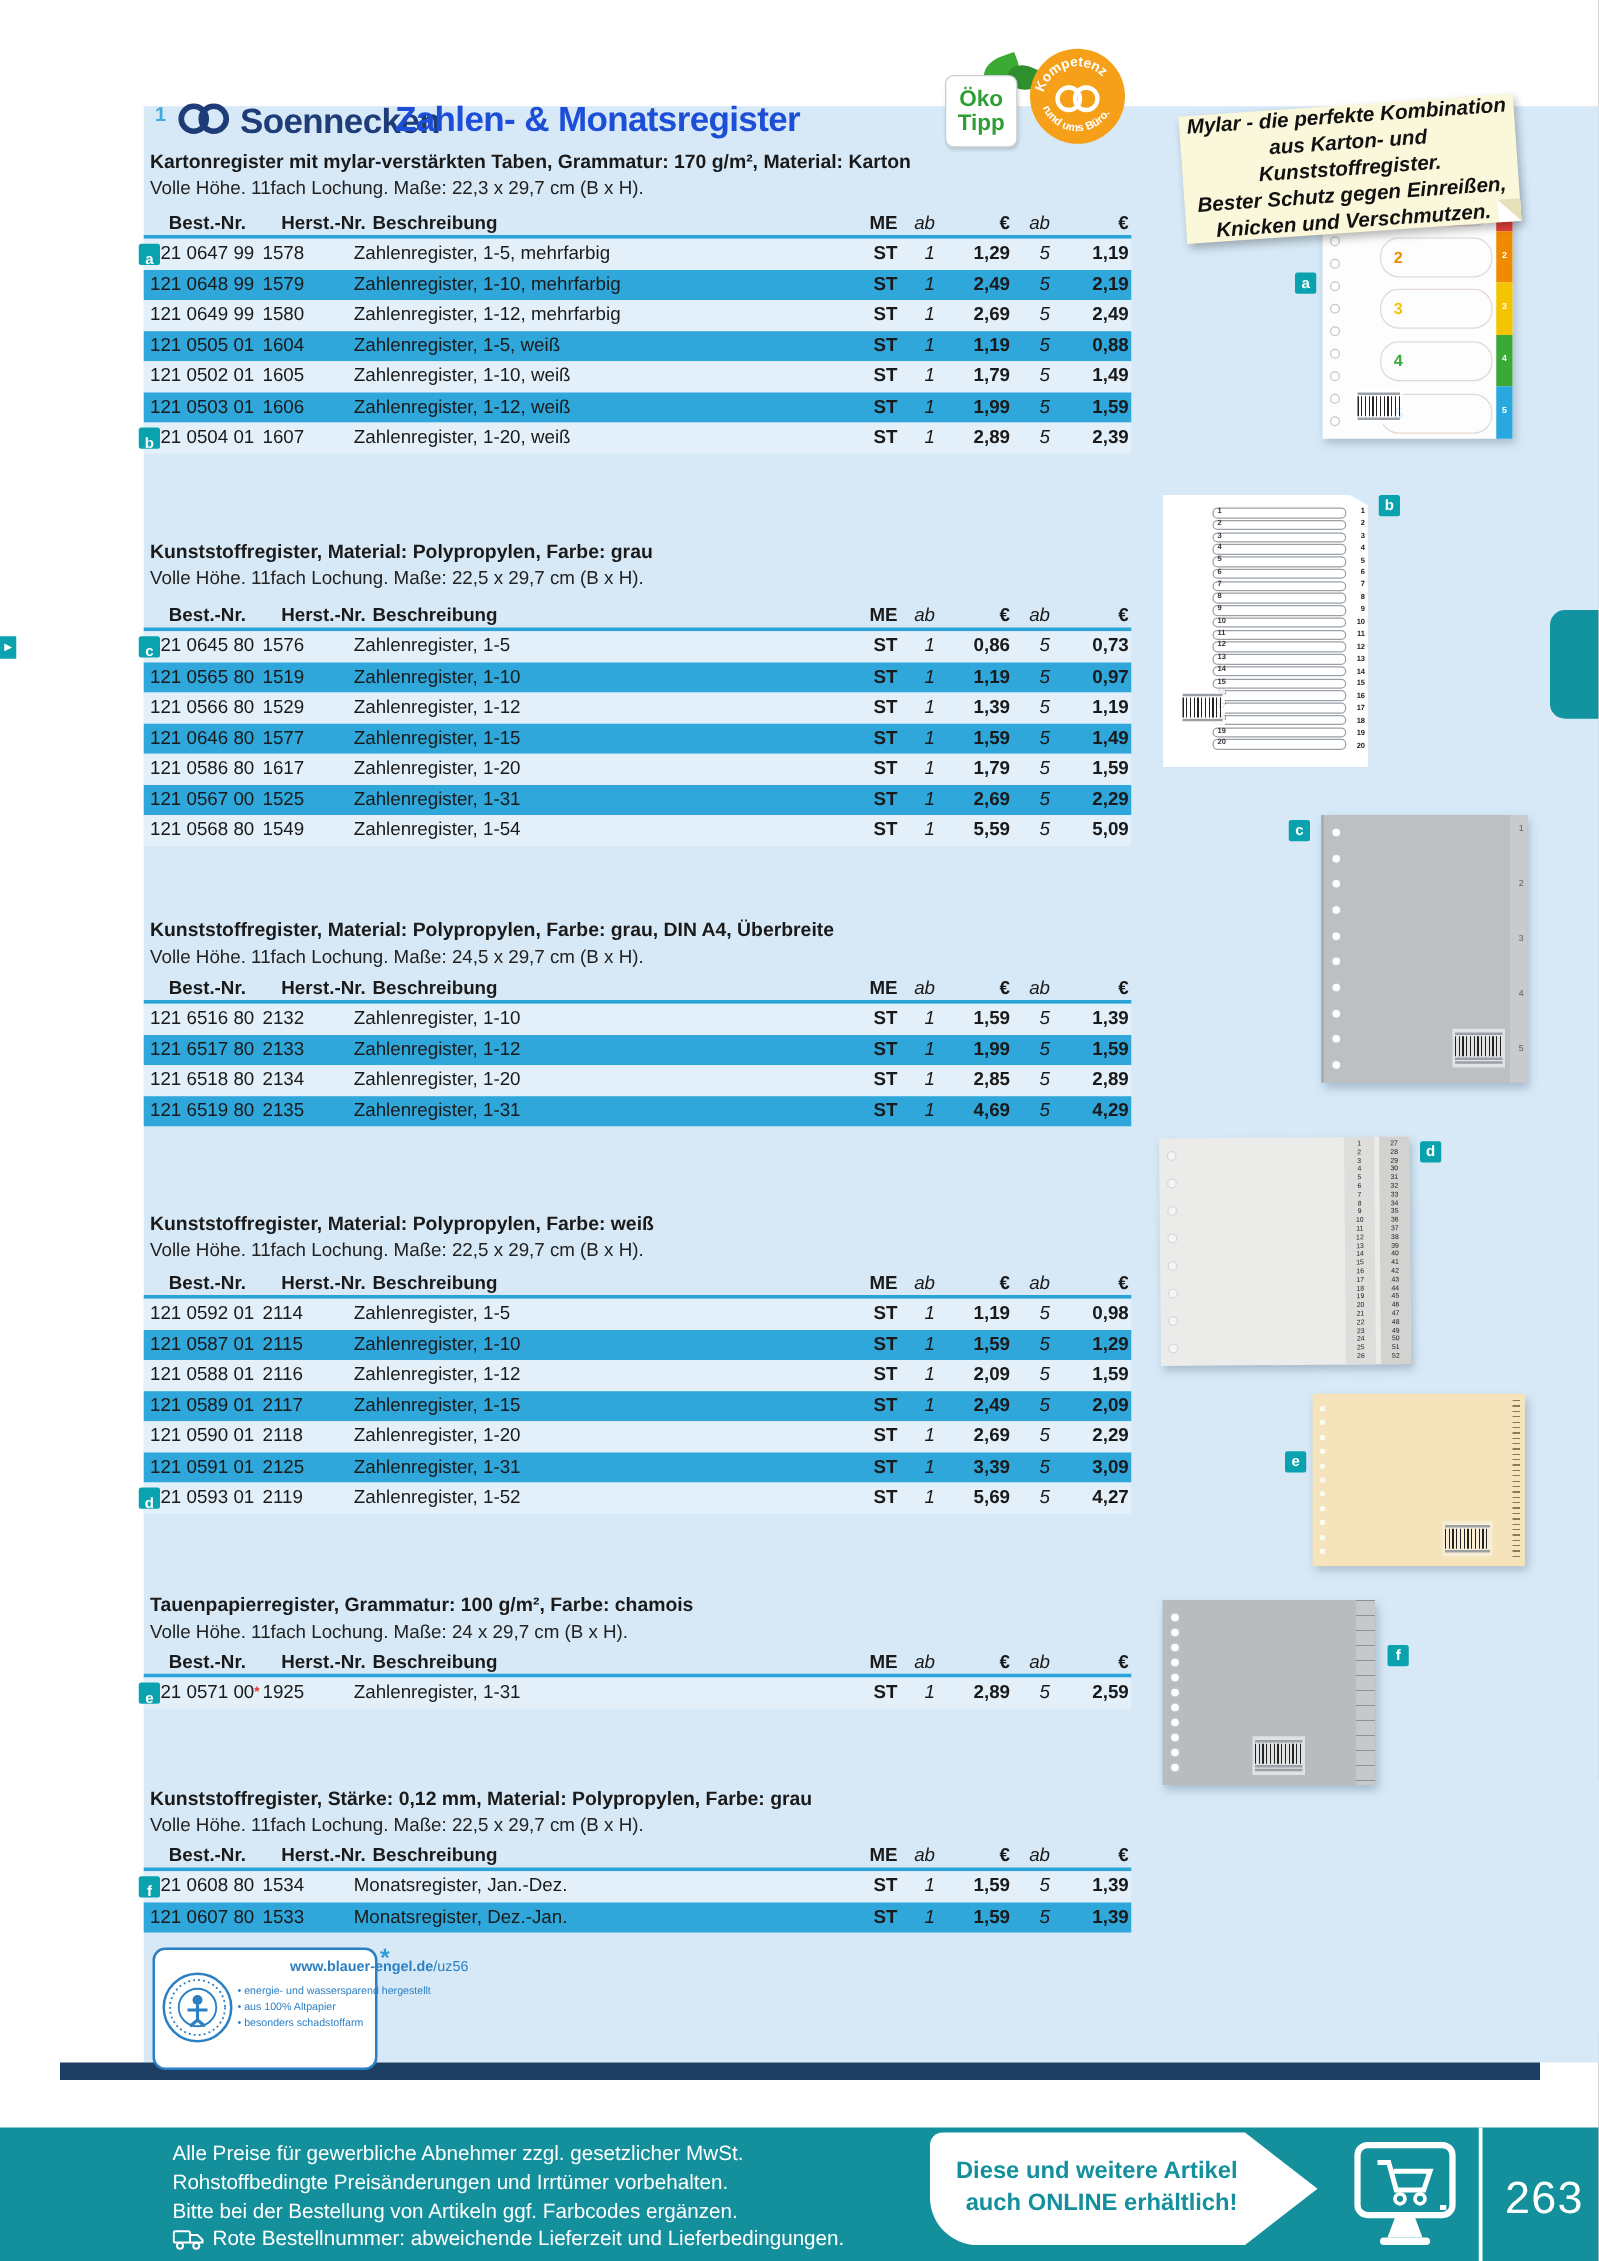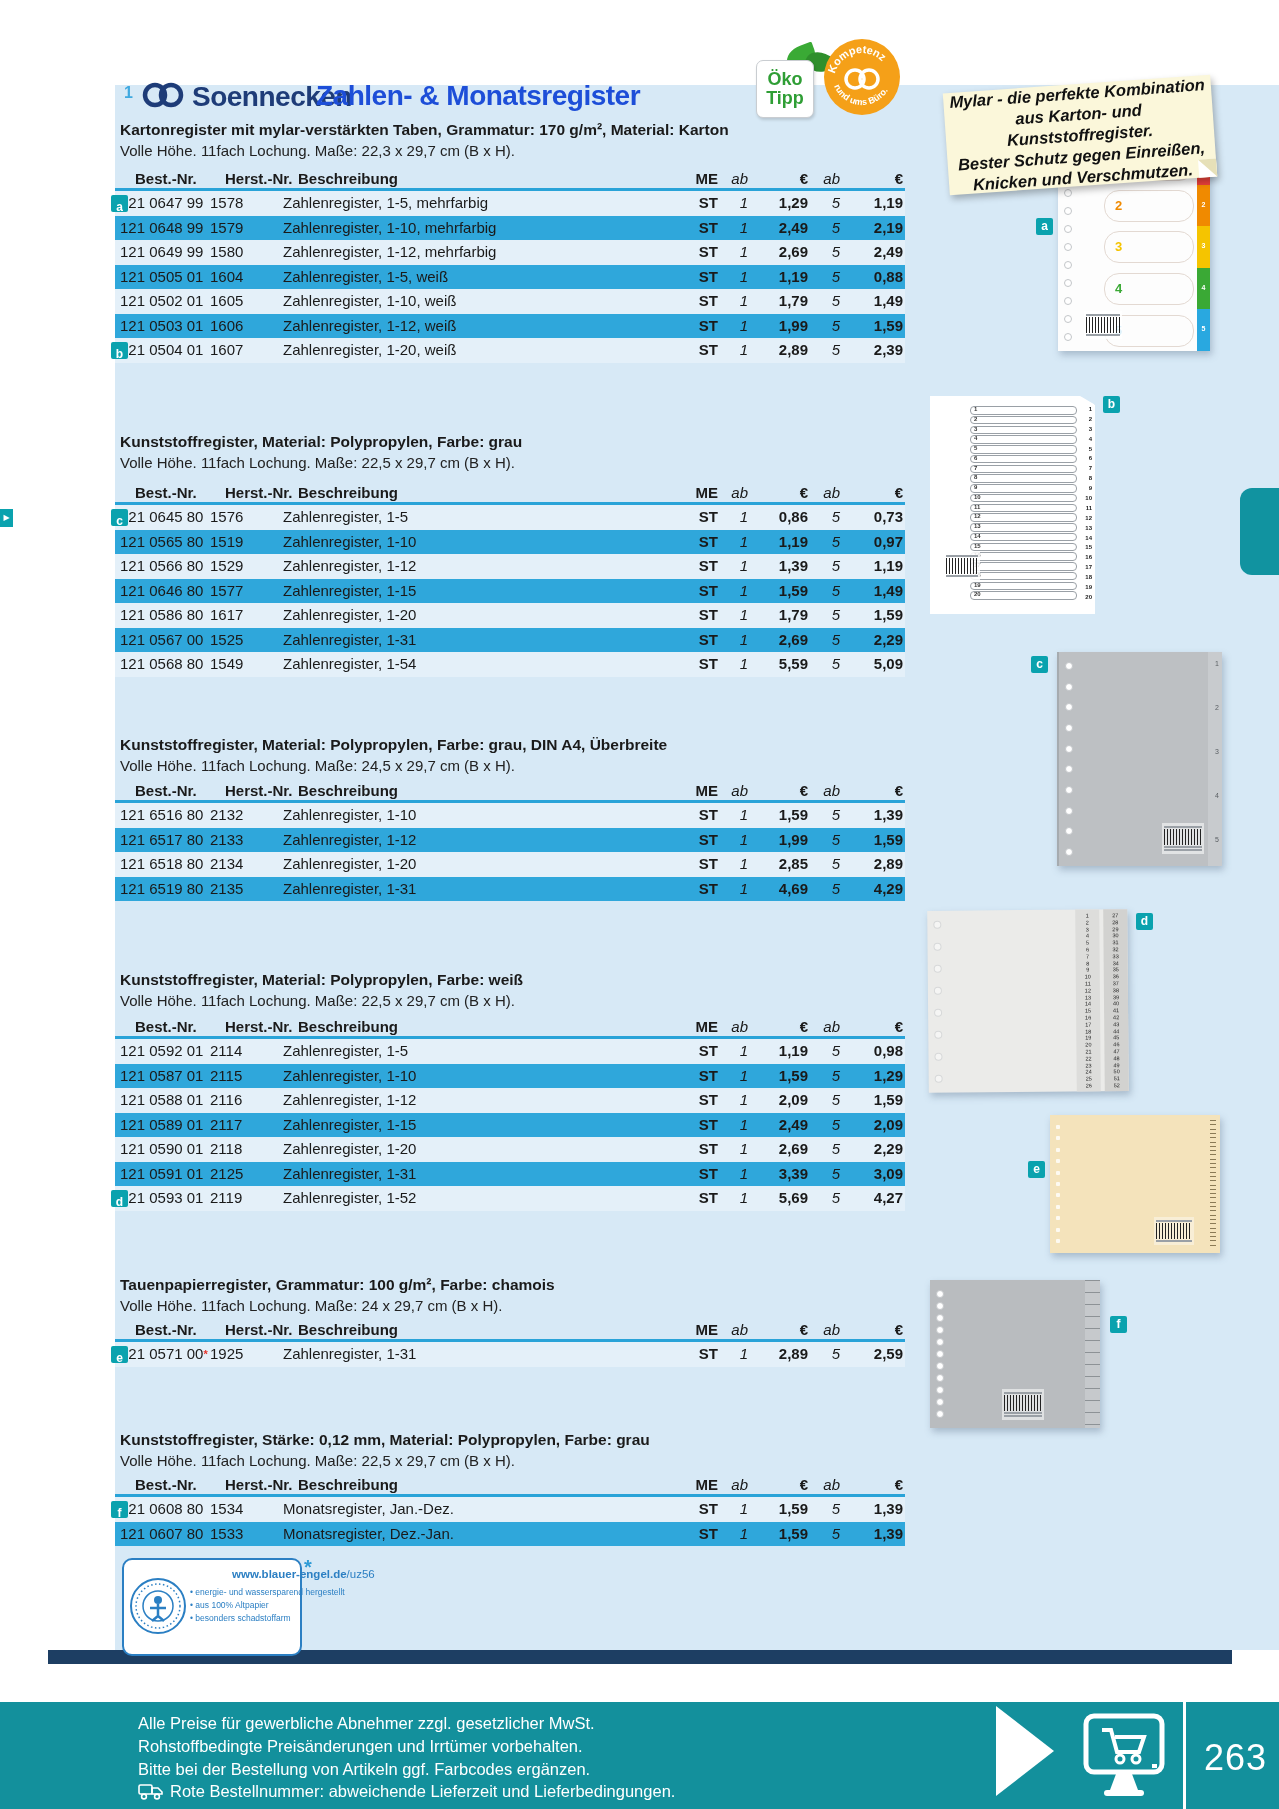--- a/index.html
+++ b/index.html
@@ -877,20 +877,26 @@
       <svg width="26" height="17" viewBox="0 0 26 17" style="margin-right:6px;">
         <rect x="1" y="2" width="13" height="9" rx="1.5" fill="none" stroke="#fff" stroke-width="1.6"></rect>
         <path d="M14,5 h6 l4,4 v2 h-10 z" fill="none" stroke="#fff" stroke-width="1.6"></path>
         <circle cx="6" cy="13.5" r="2.4" fill="none" stroke="#fff" stroke-width="1.6"></circle>
         <circle cx="19" cy="13.5" r="2.4" fill="none" stroke="#fff" stroke-width="1.6"></circle>
       </svg>
       <span>Rote Bestellnummer: abweichende Lieferzeit und Lieferbedingungen.</span>
     </div>
   </div>
 
+  <div id="bubble">
+    <div class="btxt">
+      <span>Diese und weitere Artikel</span><br>
+      <span>auch ONLINE erhältlich!</span>
+    </div>
+  </div>
   <div id="arrow"></div>
 
   <div id="cartmon">
     <svg width="92" height="88" viewBox="0 0 92 88">
       <rect x="8" y="4" width="76" height="56" rx="8" fill="none" stroke="#fff" stroke-width="5"></rect>
       <path d="M24,18 h9 l6,22 h22 l5,-15 h-29" fill="none" stroke="#fff" stroke-width="4"></path>
       <circle cx="42" cy="47" r="4" fill="none" stroke="#fff" stroke-width="3"></circle>
       <circle cx="58" cy="47" r="4" fill="none" stroke="#fff" stroke-width="3"></circle>
       <path d="M38,62 L32,78 L60,78 L54,62 Z" fill="#fff"></path>
       <rect x="26" y="78" width="40" height="6" rx="3" fill="#fff"></rect>

